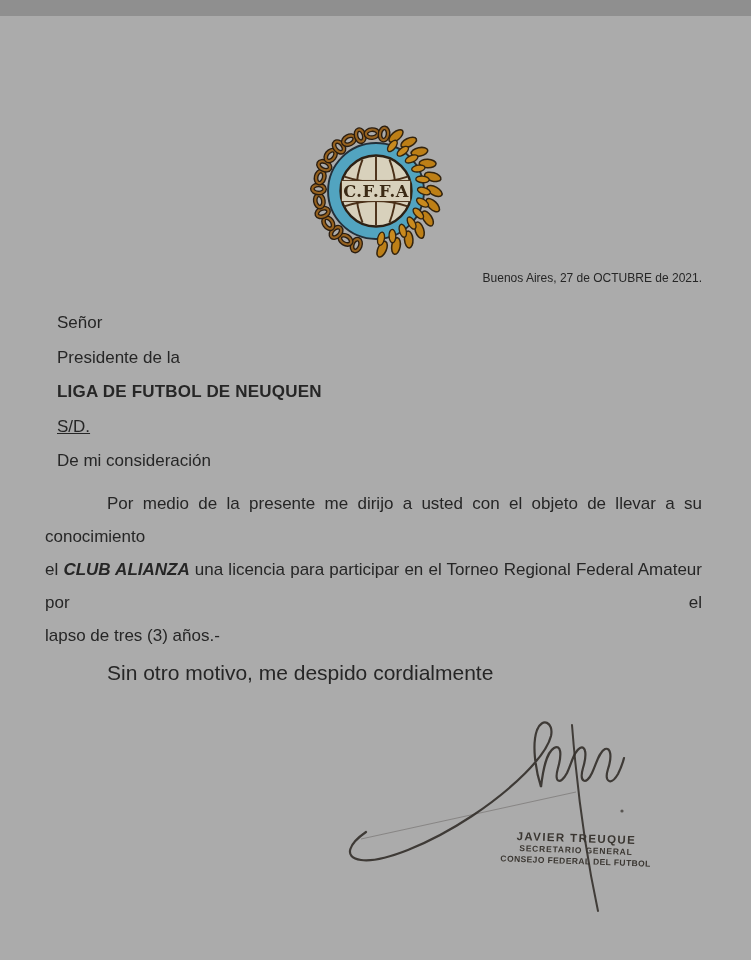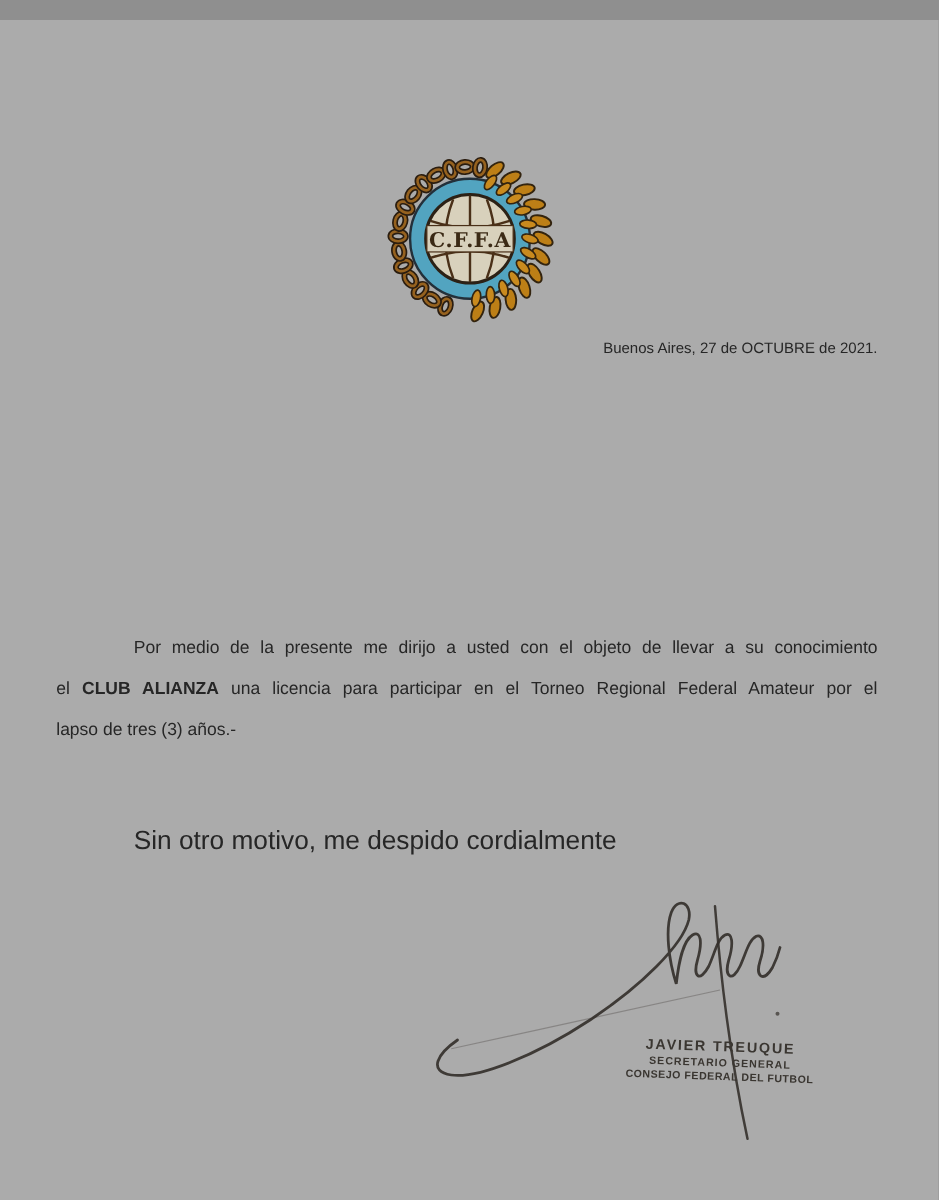--- a/index.html
+++ b/index.html
@@ -29,27 +29,27 @@
     position:absolute;top:255px;right:49px;
     font-size:12px;color:var(--ink);
   }
   .address{
     position:absolute;left:57px;top:290px;
     font-size:17px;line-height:34.5px;color:var(--ink);
   }
   .address .org-line{font-weight:bold;letter-spacing:.2px;}
   .address .sd-line{text-decoration:underline;}
   .body-par{
-    position:absolute;left:45px;top:485px;width:657px;
-    font-size:14px;line-height:33px;color:var(--ink);
+    position:absolute;left:45px;top:471px;width:657px;
+    font-size:17px;line-height:33px;color:var(--ink);
   }
   .jline{text-align:justify;text-align-last:justify;white-space:normal;}
   .jline.indent{text-indent:62px;}
   .lastline{text-align:left;}
-  .bold{font-weight:bold;}
+  .bold{font-weight:bold;font-style:italic;}
   .closing{
     position:absolute;left:107px;top:645px;
     font-size:21px;color:var(--ink);
   }
   .signature-svg{position:absolute;left:330px;top:675px;width:340px;height:225px;}
   .stamp{
     position:absolute;left:496px;top:816px;width:160px;
     text-align:center;color:var(--stamp-ink,#3a3631);
     transform:rotate(2deg);
   }
@@ -115,20 +115,27 @@
     <use href="#leafpair" transform="rotate(104 73 73)"></use>
     <use href="#leafpair" transform="rotate(118 73 73)"></use>
     <use href="#leafpair" transform="rotate(132 73 73)"></use>
     <use href="#leafpair" transform="rotate(146 73 73)"></use>
     <use href="#leafpair" transform="rotate(160 73 73)"></use>
     <use href="#leafpair" transform="rotate(174 73 73)"></use>
   </svg>
 
   <div class="date-line">Buenos Aires, 27 de OCTUBRE de 2021.</div>
 
+  <div class="address">
+    <div>Señor</div>
+    <div>Presidente de la</div>
+    <div class="org-line">LIGA DE FUTBOL DE NEUQUEN</div>
+    <div class="sd-line">S/D.</div>
+    <div>De mi consideración</div>
+  </div>
 
   <div class="body-par">
     <div class="jline indent">Por medio de la presente me dirijo a usted con el objeto de llevar a su conocimiento</div>
     <div class="jline"><span>el </span><span class="bold">CLUB ALIANZA</span><span> una licencia para participar en el Torneo Regional Federal Amateur por el</span></div>
     <div class="lastline">lapso de tres (3) años.-</div>
   </div>
 
   <div class="closing">Sin otro motivo, me despido cordialmente</div>
 
   <svg class="signature-svg" viewBox="0 0 340 225" xmlns="http://www.w3.org/2000/svg">

